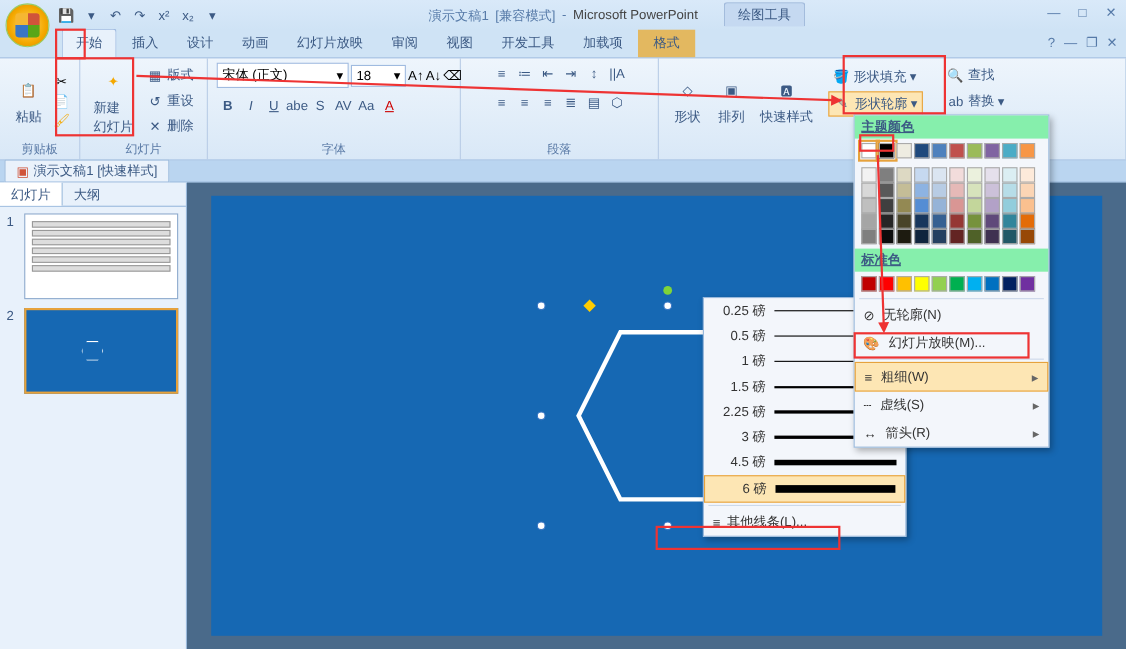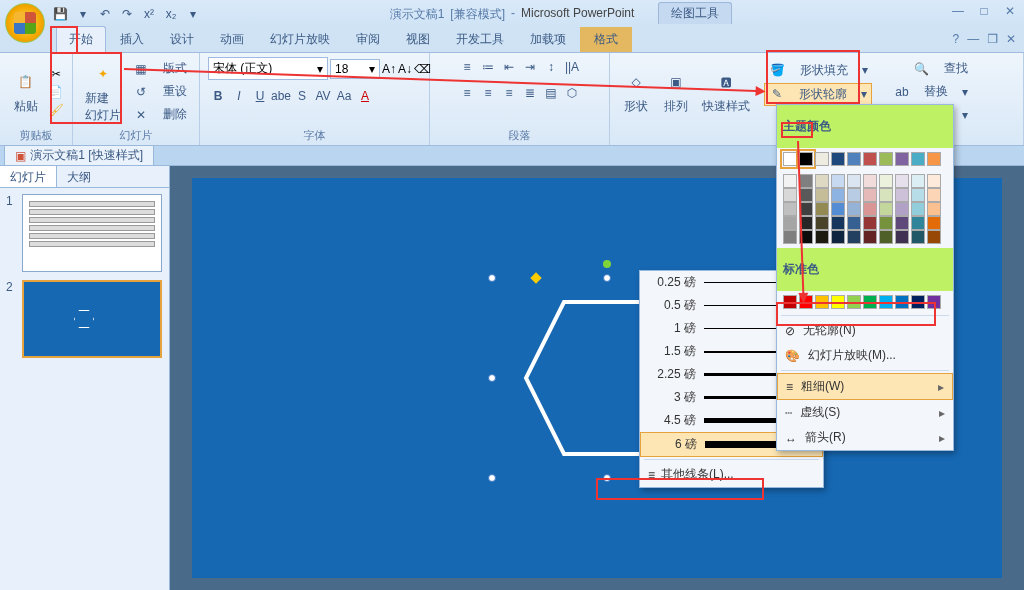--- a/index.html
+++ b/index.html
@@ -27,21 +27,21 @@
 
 .ribbon { height: 94px; background: linear-gradient(#eef5fc, #d9e8f7); border-top: 1px solid #a0bbe0; border-bottom: 1px solid #a0bbe0; display: flex; }
 .group { border-right: 1px solid #b8cde6; padding: 4px 8px 2px; display: flex; flex-direction: column; justify-content: space-between; }
 .group-label { text-align: center; color: #5a7aa6; font-size: 11px; padding-top: 2px; }
 .group-body { flex: 1; display: flex; align-items: center; gap: 4px; }
 
 .big-btn { display: flex; flex-direction: column; align-items: center; gap: 2px; padding: 2px 4px; color: #3c5a84; }
 .big-btn .icon-lg { width: 28px; height: 28px; display: flex; align-items: center; justify-content: center; }
 .vstack { display: flex; flex-direction: column; gap: 2px; }
 .hstack { display: flex; gap: 2px; align-items: center; }
-.small-btn { padding: 2px 4px; color: #3c5a84; display: flex; align-items: center; gap: 14px; justify-content: flex-end; }
+.small-btn { padding: 2px 4px; color: #3c5a84; display: flex; align-items: center; gap: 3px; }
 .icon-sm { width: 16px; height: 16px; display: flex; align-items: center; justify-content: center; }
 
 .combo { border: 1px solid #a0bbe0; background: #fff; padding: 2px 4px; display: flex; align-items: center; justify-content: space-between; }
 .font-combo { width: 120px; }
 .size-combo { width: 50px; }
 .format-btns { display: flex; gap: 1px; }
 .format-btns .fb { width: 20px; height: 20px; border: 1px solid transparent; display: flex; align-items: center; justify-content: center; color: #3c5a84; }
 .fb.b { font-weight: bold; }
 .fb.i { font-style: italic; }
 .fb.u { text-decoration: underline; }
@@ -82,21 +82,21 @@
 .weight-menu { position: absolute; right: 200px; top: 270px; width: 185px; background: #f3f6fb; border: 1px solid #99b9dc; box-shadow: 2px 3px 6px rgba(0,0,0,0.3); z-index: 50; }
 .weight-item { display: flex; align-items: center; padding: 3px 8px; gap: 8px; }
 .weight-item.highlight { background: #fde6b4; border: 1px solid #e6a23c; }
 .weight-label { width: 48px; text-align: right; color: #333; }
 .weight-line { flex: 1; background: #000; }
 .weight-sep { height: 1px; background: #ccd9ea; margin: 2px 4px; }
 .weight-other { padding: 4px 8px; color: #333; display: flex; align-items: center; gap: 6px; }
 
 
 .outline-panel { position: absolute; right: 70px; top: 104px; width: 178px; background: #f3f6fb; border: 1px solid #99b9dc; box-shadow: 2px 3px 6px rgba(0,0,0,0.3); z-index: 60; }
-.panel-title { padding: 13px 6px; color: #3c5a84; font-weight: bold; background: #bef264; }
+.panel-title { padding: 2px 6px; color: #3c5a84; font-weight: bold; background: #86efac; text-decoration: underline; }
 .color-grid { padding: 4px 6px; display: grid; grid-template-columns: repeat(10, 14px); gap: 2px; }
 .color-sw { width: 14px; height: 14px; border: 1px solid #aaa; }
 .color-sw.sel { outline: 2px solid #e6a23c; outline-offset: 1px; }
 .panel-item { display: flex; align-items: center; gap: 8px; padding: 4px 8px; color: #333; }
 .panel-item.highlight { background: #fde6b4; border: 1px solid #e6a23c; }
 .panel-item .arrow-r { margin-left: auto; color: #666; }
 .panel-sep { height: 1px; background: #ccd9ea; margin: 2px 4px; }
 
 
 .edit-list { display: flex; flex-direction: column; gap: 2px; }

